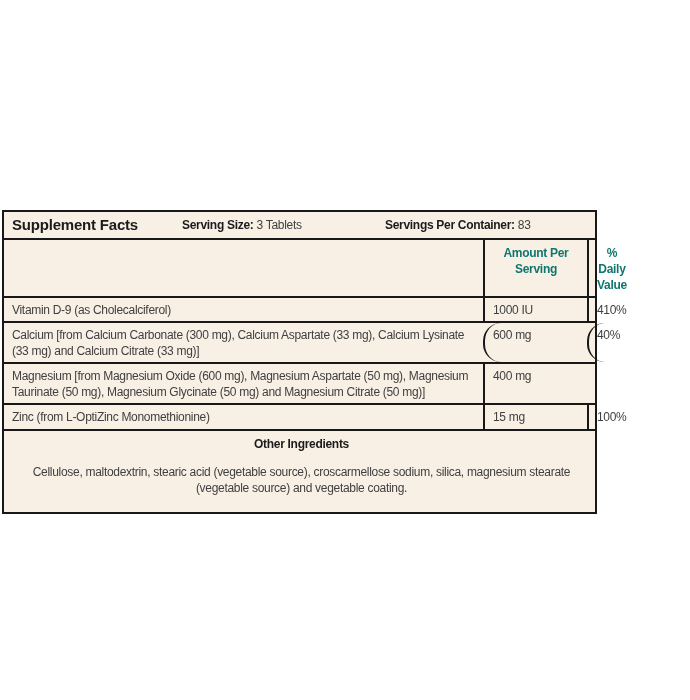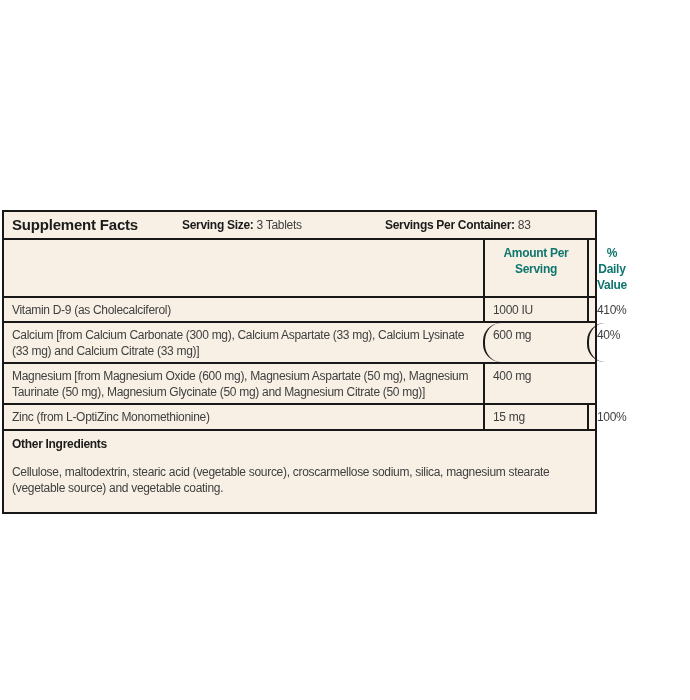--- a/index.html
+++ b/index.html
@@ -51,20 +51,21 @@
     border-left: 2px solid #181818;
   }
   .col-headers .cell { min-height: 34px; font-weight: bold; color: #0f766e; padding-top: 5px; text-align: center; }
   .row-vitd   .cell { min-height: 23px; }
   .row-ca     .cell { min-height: 36px; border-radius: 18px; }
   .row-mg     .cell { min-height: 37px; }
   .row-zn     .cell { min-height: 24px; }
   .other-section {
     padding: 5px 4px 6px 8px;
     min-height: 81px;
+    text-align: center;
   }
   .other-heading {
     font-weight: bold;
     color: #1b1b1b;
   }
   .other-para { margin-top: 12px; }
 </style>
 </head>
 <body>
 

